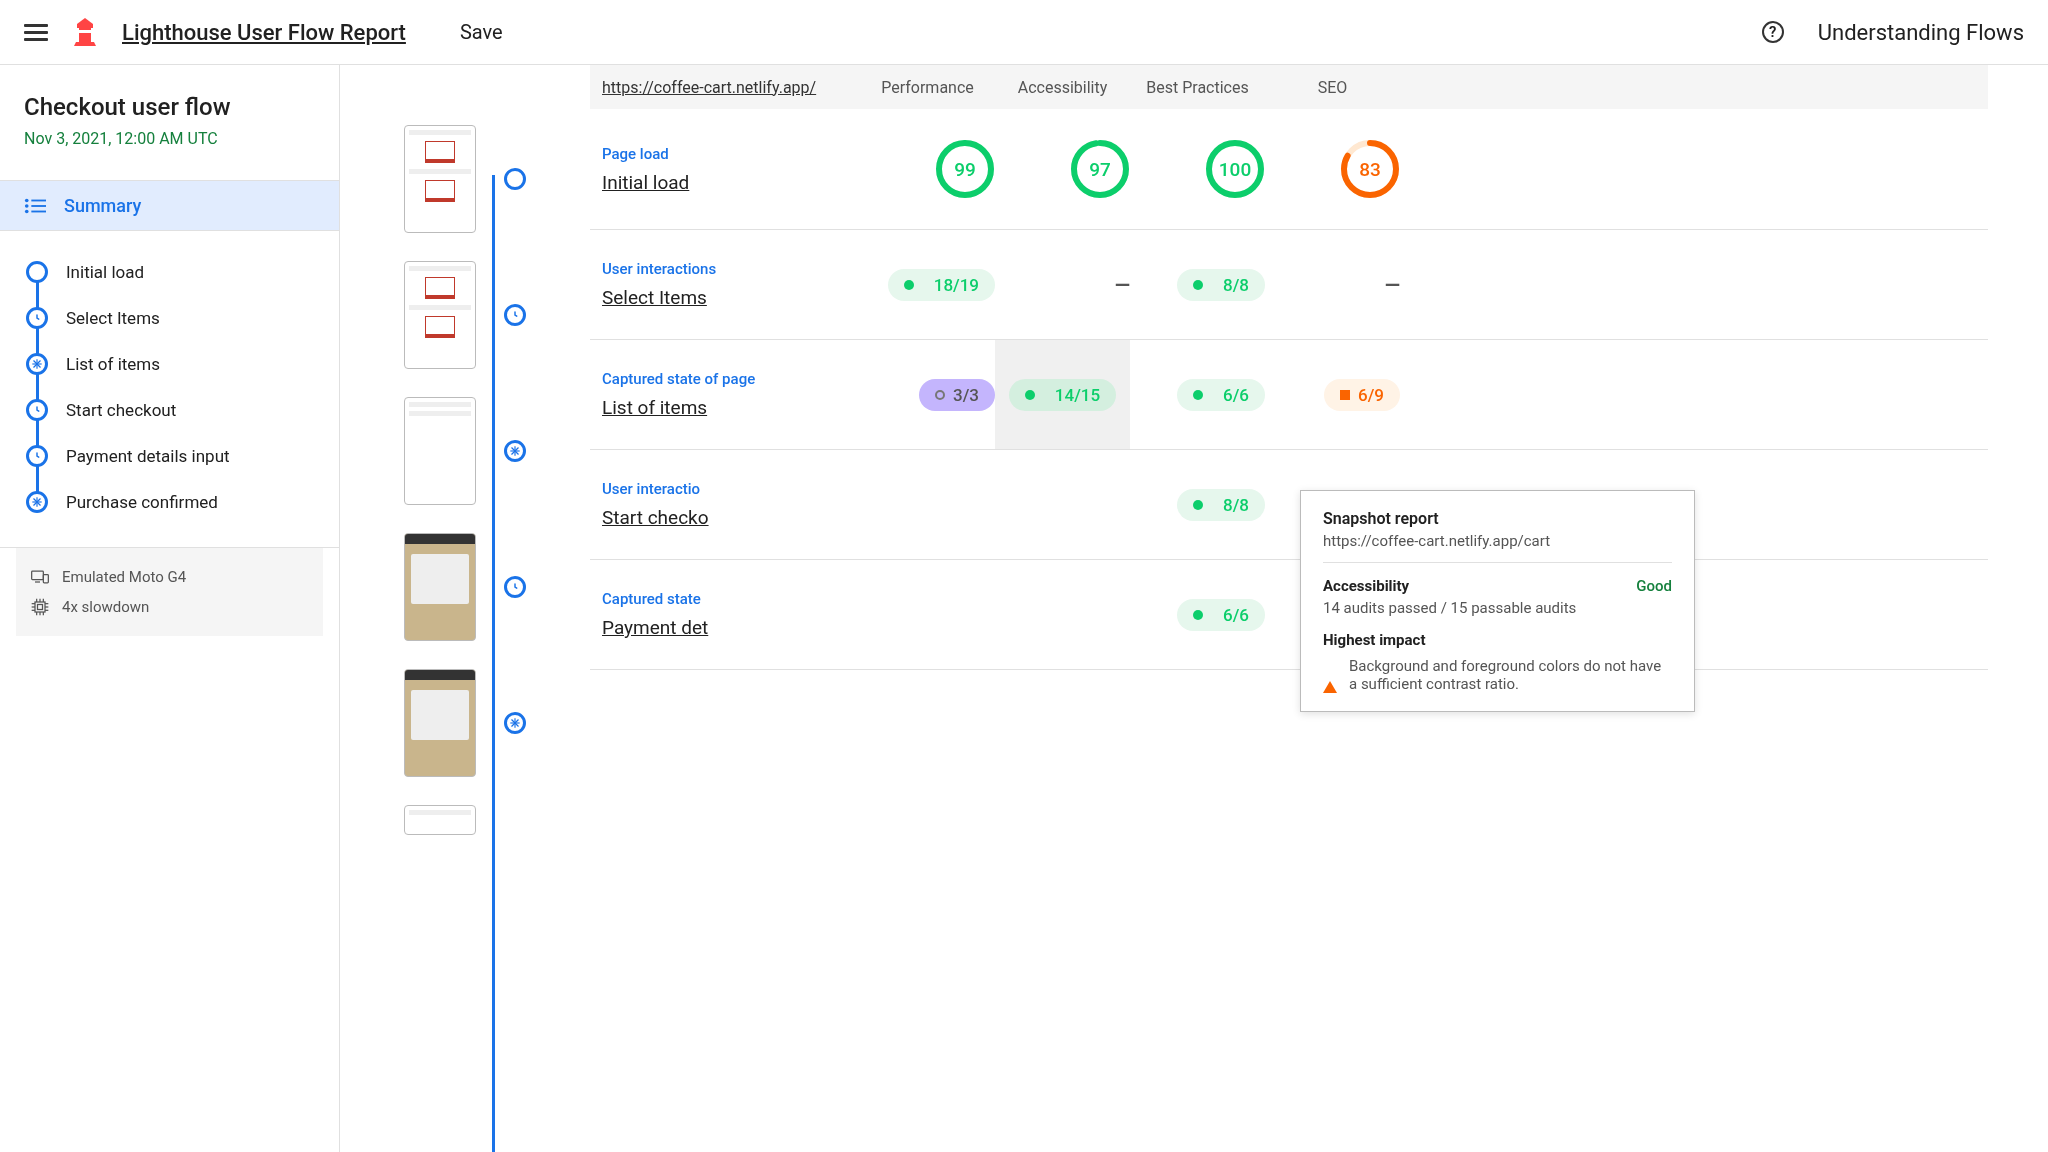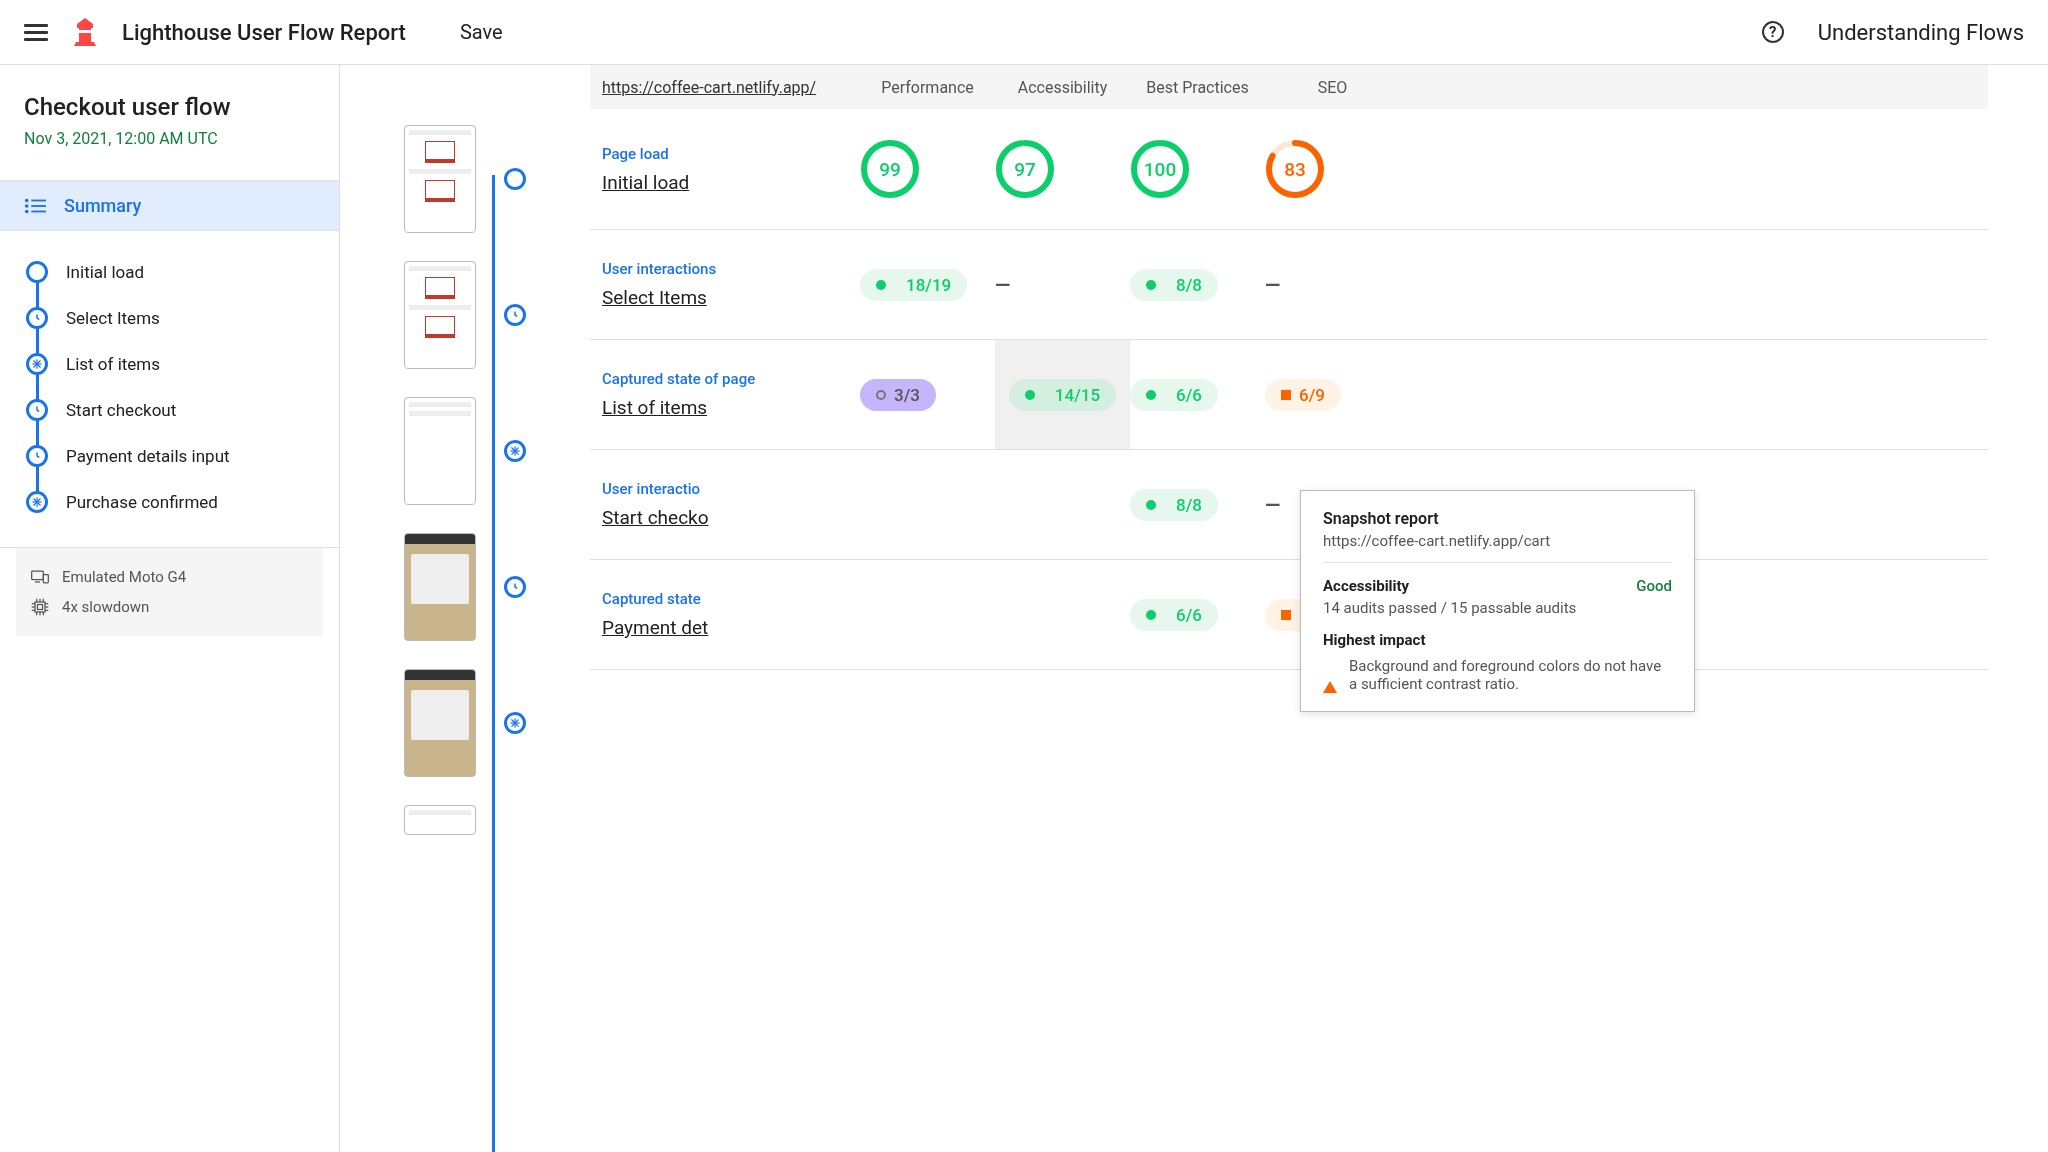--- a/index.html
+++ b/index.html
@@ -5,21 +5,21 @@
   * { box-sizing: border-box; margin: 0; padding: 0; }
   html, body { width: 100%; height: 100%; font-family: Roboto, "Helvetica Neue", Arial, sans-serif; color: #212121; background: #fff; }
   body { display: flex; flex-direction: column; overflow: hidden; }
   
   
   .topbar { height: 65px; border-bottom: 1px solid #e0e0e0; display: flex; align-items: center; padding: 0 24px; gap: 24px; }
   .hamburger { width: 24px; height: 24px; cursor: pointer; }
   .hamburger div { height: 3px; background: #333; margin: 4px 0; border-radius: 1px; }
   .lh-logo { width: 26px; height: 30px; display: flex; align-items: center; justify-content: center; }
   .lh-logo svg { width: 26px; height: 30px; }
-  .topbar-title { font-size: 22px; font-weight: 500; }
+  .topbar-title { font-size: 22px; font-weight: 500; text-decoration: underline; }
   .save { font-size: 20px; margin-left: 30px; cursor: pointer; }
   .spacer { flex: 1; }
   .help-icon { width: 22px; height: 22px; border: 2px solid #333; border-radius: 50%; display: flex; align-items: center; justify-content: center; font-size: 15px; font-weight: 600; }
   .understanding { font-size: 22px; margin-left: 10px; cursor: pointer; }
   
   
   .main { flex: 1; display: flex; overflow: hidden; }
   .sidebar { width: 340px; border-right: 1px solid #e0e0e0; display: flex; flex-direction: column; overflow-y: auto; }
   .side-header { padding: 28px 24px 18px 24px; }
   .side-header h1 { font-size: 24px; font-weight: 500; margin-bottom: 8px; }
@@ -58,21 +58,21 @@
   .results { flex:1; padding-right: 60px; position: relative; }
   .res-header { display:grid; grid-template-columns: 270px repeat(4, 135px); align-items:center; background:#f5f5f5; height: 44px; font-size:16px; color:#555; position:sticky; top:0; }
   .res-header .url { color:#333; text-decoration: underline; font-size:16px; cursor:pointer; padding-left:12px; }
   .res-header > div { text-align:center; }
   .res-header > div:first-child { text-align:left; }
   
   .res-row { display:grid; grid-template-columns: 270px repeat(4, 135px); align-items:center; border-bottom: 1px solid #e0e0e0; padding: 30px 0; }
   .res-name { padding-left: 12px; }
   .res-name .type { color:#1a73e8; font-size:15px; font-weight:500; margin-bottom:8px; }
   .res-name .link { font-size:19px; text-decoration: underline; cursor:pointer; }
-  .res-cell { display:flex; justify-content:flex-start; }
+  .res-cell { display:flex; justify-content:flex-end; }
   
   
   .gauge { width:60px; height:60px; position:relative; }
   .gauge svg { transform: rotate(-90deg); }
   .gauge-text { position:absolute; inset:0; display:flex; align-items:center; justify-content:center; font-size:19px; font-weight:500; }
   .gauge.green .gauge-text { color:#0cce6b; }
   .gauge.orange .gauge-text { color:#fa6400; }
   
   
   .pill { display:inline-flex; align-items:center; gap:8px; padding: 6px 16px; border-radius: 20px; font-size:17px; font-weight:500; cursor:pointer; }

